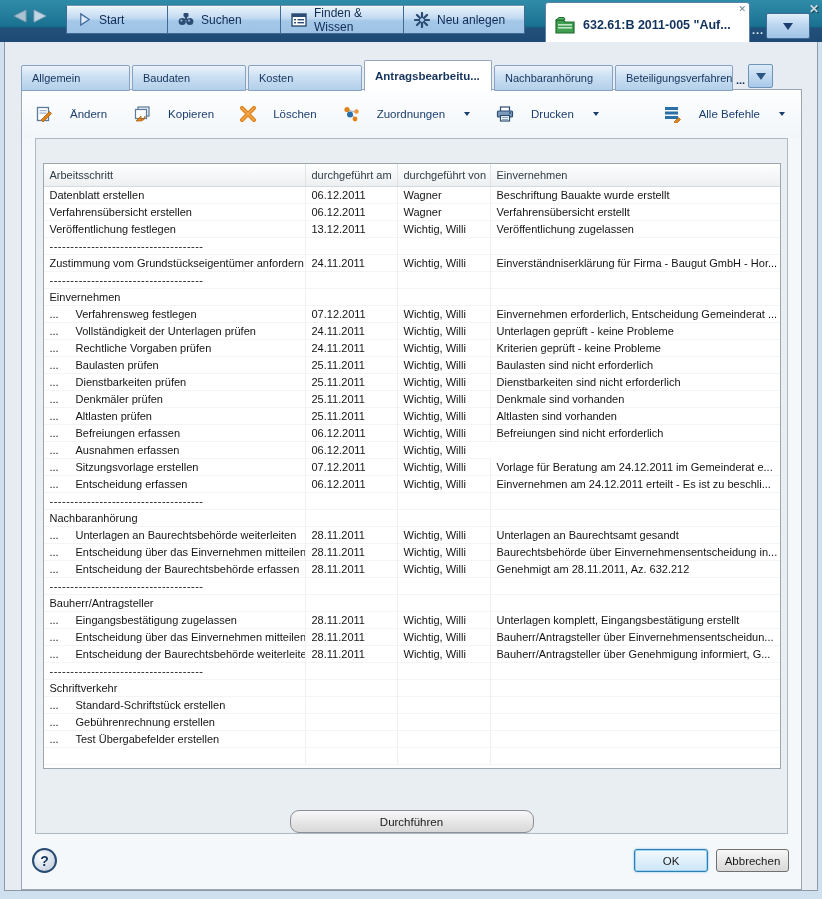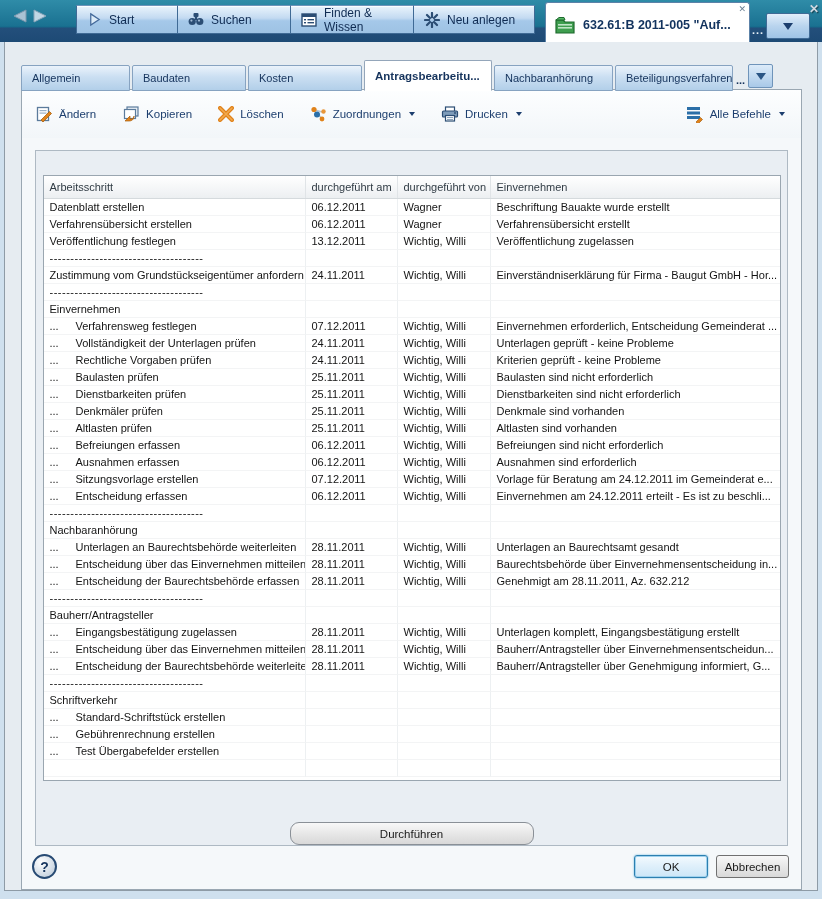--- a/index.html
+++ b/index.html
@@ -4,21 +4,21 @@
 <style>
   * { margin:0; padding:0; box-sizing:border-box; }
   html,body { width:822px; height:899px; overflow:hidden; }
   body { font-family:"Liberation Sans", sans-serif; background:#cfe0ee; position:relative; }
 
   
   .titlebar { position:absolute; top:0; left:0; width:822px; height:42px;
     background:linear-gradient(180deg,#2f8ca8 0px,#1a7191 26px,#15688a 27px,#234f7b 28px,#1d4a75 42px); }
   .navarrows { position:absolute; left:6px; top:6px; display:flex; gap:4px; }
   .navarrows svg { display:block; }
-  .tb-buttons { position:absolute; left:76px; top:5px; display:flex; }
+  .tb-buttons { position:absolute; left:66px; top:5px; display:flex; }
   .tb-btn { height:29px; display:flex; align-items:center; gap:7px; padding:0 14px 0 10px;
     background:linear-gradient(180deg,#eaf4fc 0%,#c3daf1 45%,#a5c8e9 55%,#9ec2e4 100%);
     border:1px solid #3f6a95; border-top-color:#6c93ba; margin-left:-1px;
     color:#0f2b52; font-size:12px; cursor:pointer; box-shadow:inset 0 1px 0 rgba(255,255,255,.75); }
   .tb-btn:first-child { margin-left:0; }
   .doc-tab { position:absolute; left:545px; top:2px; width:205px; height:40px;
     background:#fff; border:1px solid #5c82a8; border-bottom:none; border-radius:3px 3px 0 0;
     display:flex; align-items:center; gap:7px; padding:4px 8px 0 8px; cursor:pointer; }
   .doc-tab .doc-label { color:#12335e; font-size:12.5px; font-weight:bold; white-space:nowrap; overflow:hidden; }
   .doc-close { position:absolute; right:3px; top:1px; font-size:9px; color:#6b7f93; line-height:10px; cursor:pointer; }
@@ -43,26 +43,26 @@
   .tab-ellipsis { color:#15335c; font-size:11px; font-weight:bold; margin:0 3px 4px 1px; }
   .tab-drop { width:25px; height:24px; margin-bottom:2px; background:linear-gradient(180deg,#dcebf9,#a9c9e8);
     border:1px solid #6f94ba; border-radius:2px; display:flex; align-items:center; justify-content:center; cursor:pointer; }
   .tab-drop .tri { width:0; height:0; border-left:5px solid transparent; border-right:5px solid transparent; border-top:7px solid #2a5584; }
 
   
   .tabpage { position:absolute; left:16px; right:15px; top:47px; bottom:0;
     background:#f5f8fa; border:1px solid #9aa7b2; display:flex; flex-direction:column; }
   .toolbar { height:48px; flex:none; display:flex; align-items:center; padding:0 14px;
     background:linear-gradient(180deg,#fdfeff,#f2f6f9); }
-  .tool { display:flex; align-items:center; gap:6px; margin-right:26px; color:#1c3e6e; font-size:11.5px; cursor:pointer; }
+  .tool { display:flex; align-items:center; gap:17px; margin-right:26px; color:#1c3e6e; font-size:11.5px; cursor:pointer; }
   .tool .tri { width:0; height:0; border-left:3.5px solid transparent; border-right:3.5px solid transparent; border-top:4.5px solid #1c3e6e; margin-left:2px; }
   .tool-right { margin-left:auto; margin-right:2px; }
 
   
-  .grouppanel { flex:none; height:696px; margin:12px 13px 0 13px; background:#e9eef3;
+  .grouppanel { flex:none; height:696px; margin:0 13px 0 13px; background:#e9eef3;
     border:1px solid #aeb9c3; display:flex; flex-direction:column; align-items:center;gap:35px; }
 
   
   .datatable { margin-top:24px; width:738px; height:613px; background:#fff; border:1px solid #9aa6b0;
     overflow:hidden; font-size:11px; }
   .tgrid { display:grid; grid-template-columns:262px 92px 93px 1fr; }
   .thead { height:23px; background:linear-gradient(180deg,#ffffff,#f1f3f5 75%,#eceff1); border-bottom:1px solid #d5dadd; }
   .thead .hc { display:flex; align-items:center; padding-left:6px; color:#303b44; border-right:1px solid #e0e4e7; white-space:nowrap; overflow:hidden; cursor:pointer; }
   .thead .hc:last-child { border-right:none; }
   .trow { height:17px; }
@@ -404,21 +404,20 @@
               <div class="tc">Wichtig, Willi</div>
               <div class="tc">Befreiungen sind nicht erforderlich</div>
             </div>
             <div class="tgrid trow">
               <div class="tc tc1">
                 <span class="indent">...</span>
                 <span>Ausnahmen erfassen</span>
               </div>
               <div class="tc">06.12.2011</div>
               <div class="tc">Wichtig, Willi</div>
-              <div class="tc">Ausnahmen sind erforderlich</div>
             </div>
             <div class="tgrid trow">
               <div class="tc tc1">
                 <span class="indent">...</span>
                 <span>Sitzungsvorlage erstellen</span>
               </div>
               <div class="tc">07.12.2011</div>
               <div class="tc">Wichtig, Willi</div>
               <div class="tc">Vorlage für Beratung am 24.12.2011 im Gemeinderat e...</div>
             </div>

